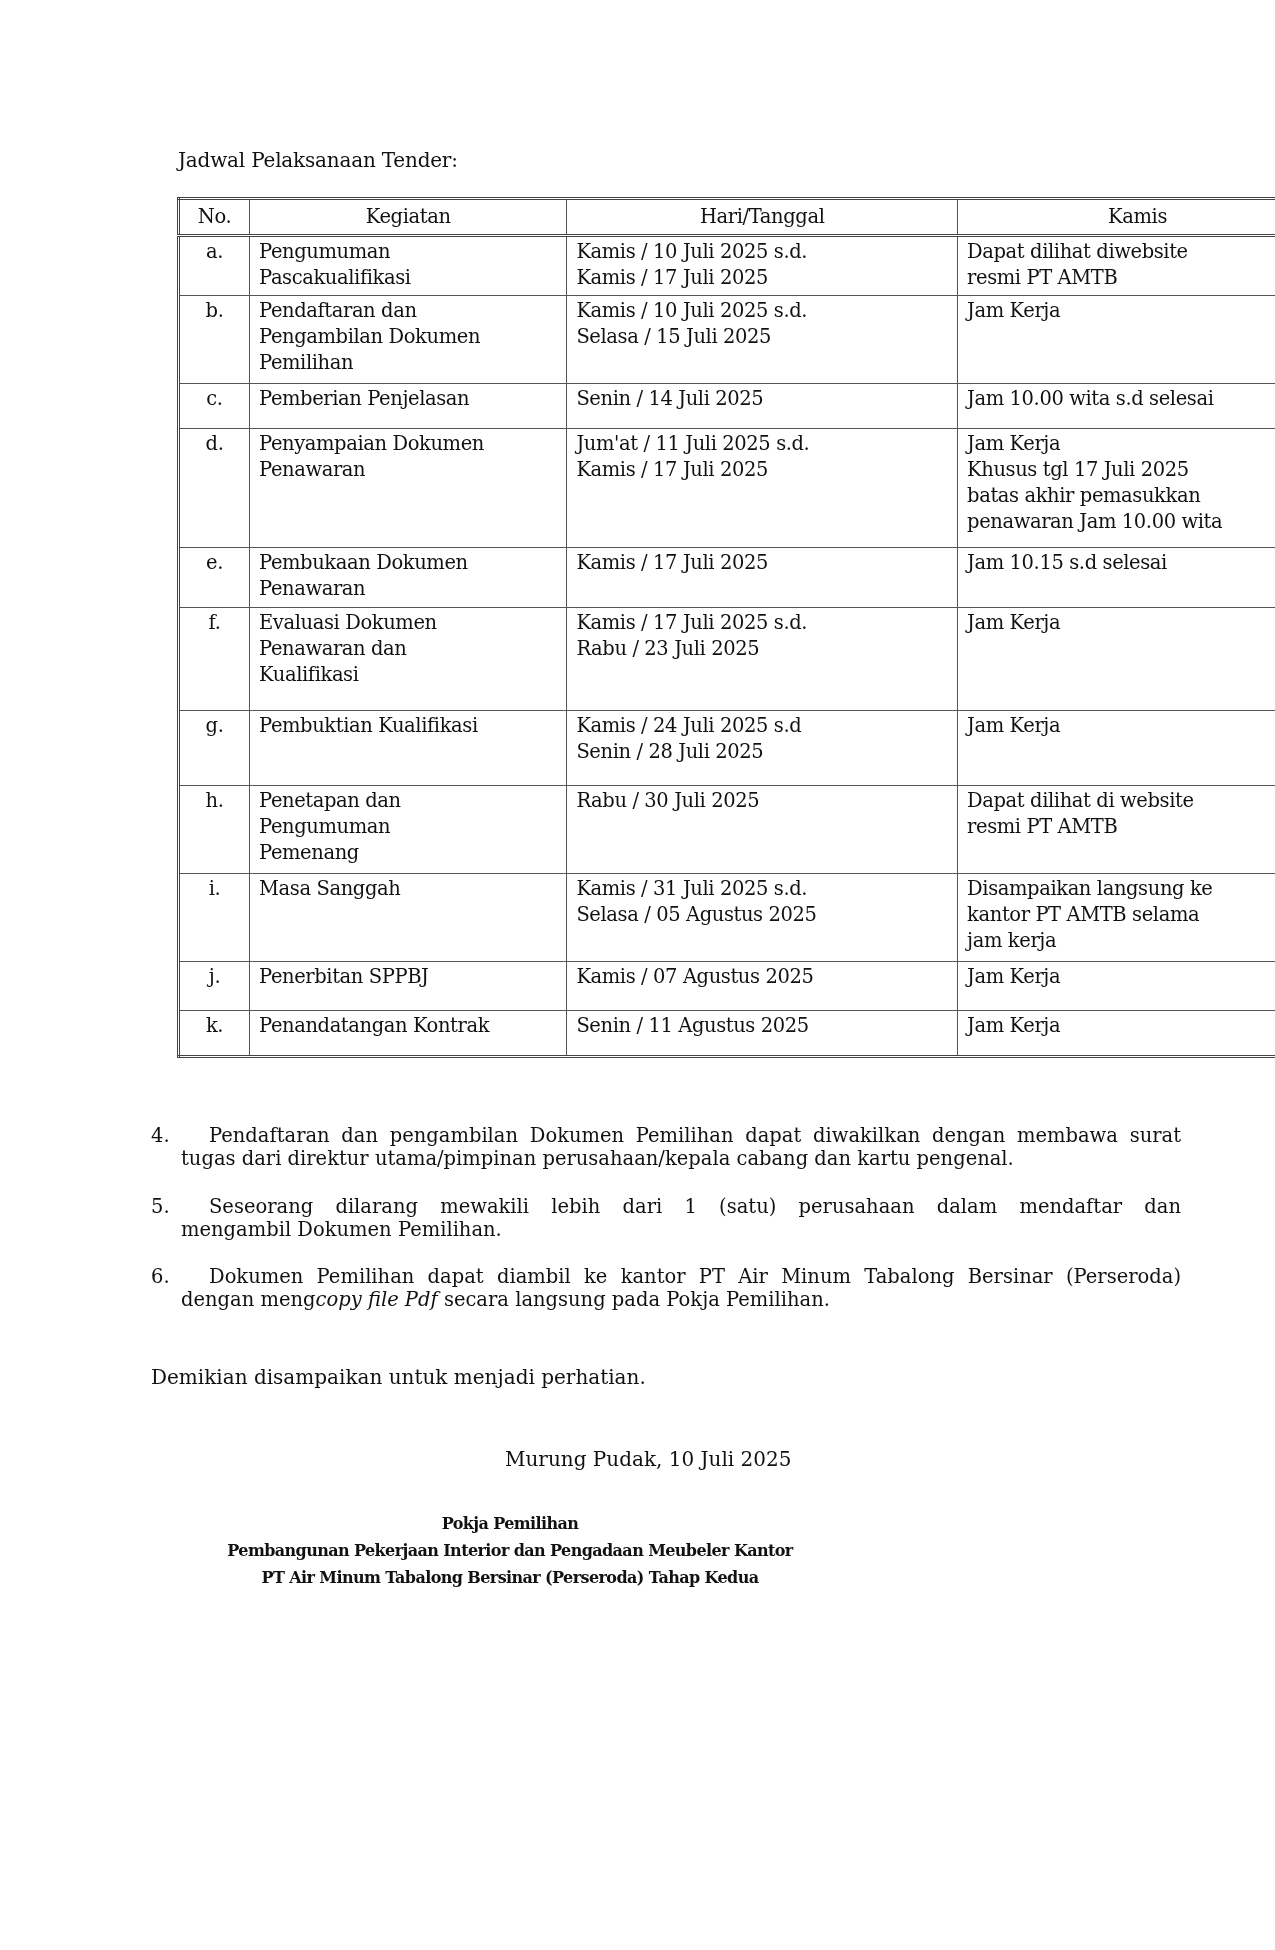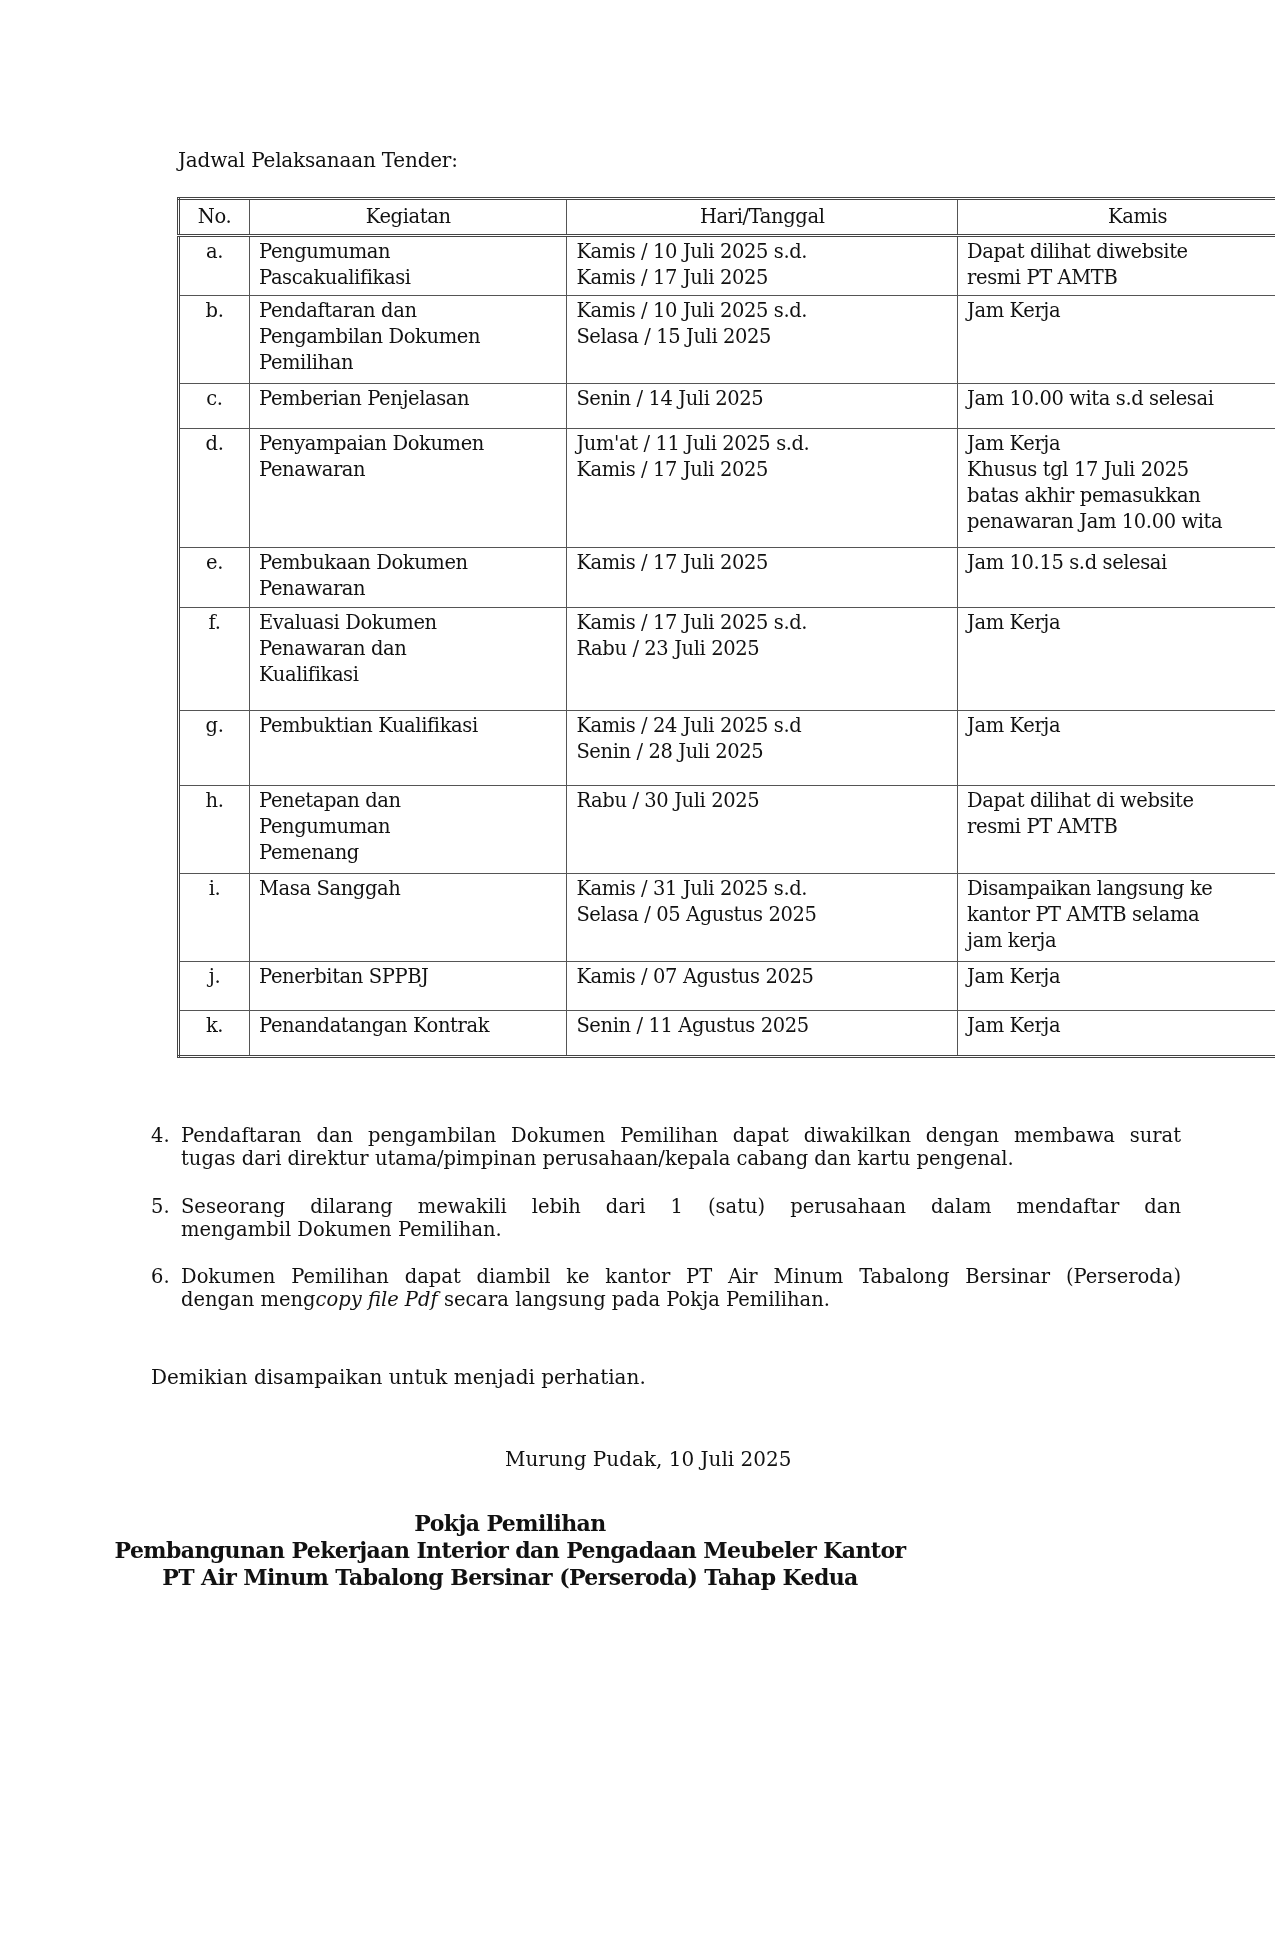--- a/index.html
+++ b/index.html
@@ -32,32 +32,32 @@
   }
   .sched td.no { text-align: center; padding-left: 4px; padding-right: 4px; }
   .line { display: block; white-space: nowrap; }
   .list {
     position: absolute; left: 151px; width: 1030px;
     font-size: 19.5px; line-height: 23px;
   }
   .list .item { position: relative; padding-left: 30px; text-align: justify; text-align-last: left; }
   .list .item .num { position: absolute; left: 0; top: 0; }
   .list .item .body { display: block; }
-  .list .item .body .j { display: block; text-align: justify; text-align-last: justify; }
+  .list .item .body .j { display: block; text-align: justify; text-align-last: justify; margin-left: 28px; }
   .closing {
     position: absolute; left: 151px; top: 1365px; font-size: 20px;
   }
   .place-date {
     position: absolute; left: 505px; top: 1447px; font-size: 20px;
   }
   .sig {
     position: absolute; left: 0; width: 1020px; top: 1510px;
     text-align: center;
     font-family: "DejaVu Serif", "Liberation Serif", serif;
-    font-weight: bold; font-size: 22px; line-height: 27px;
+    font-weight: bold; font-size: 16px; line-height: 27px;
     letter-spacing: -0.6px;
   }
   .sig span { display: block; }
   em { font-style: italic; }
 </style>
 </head>
 <body>
 
 <div class="heading">Jadwal Pelaksanaan Tender:</div>
 

